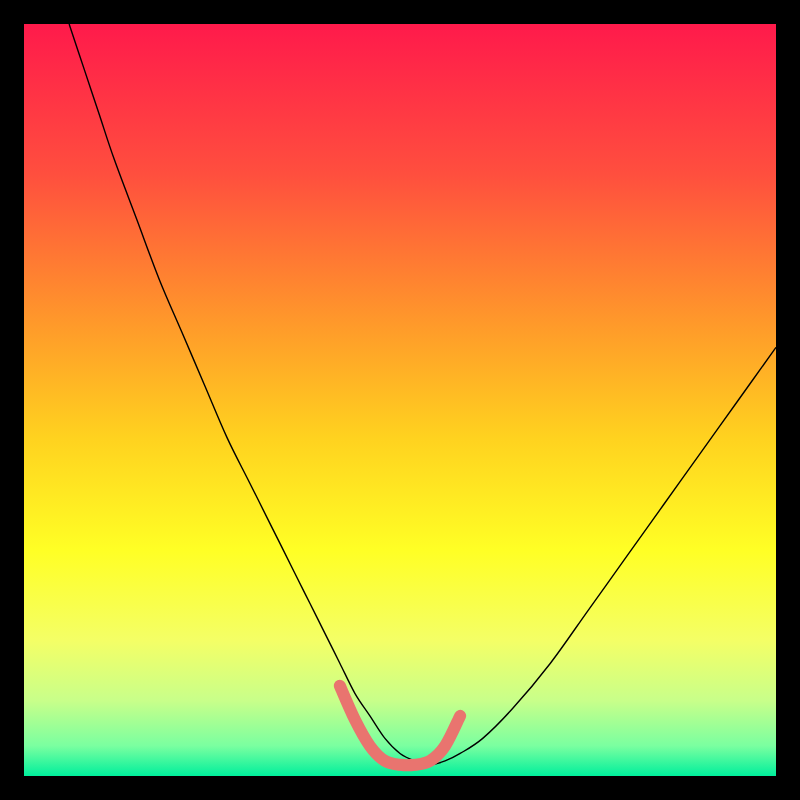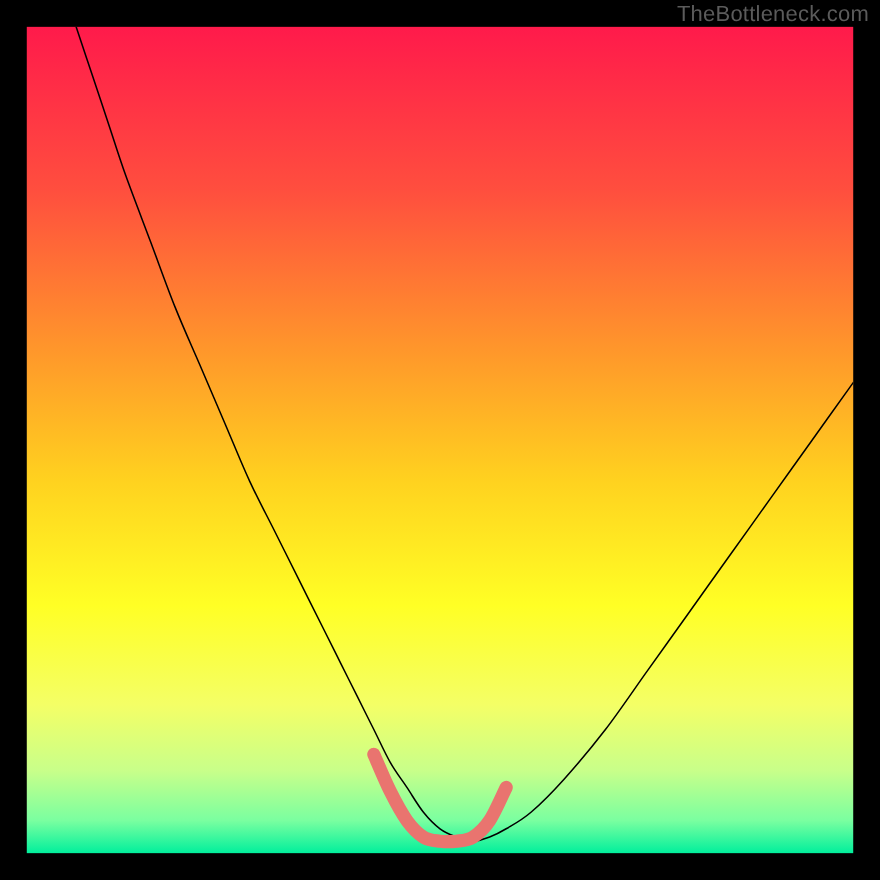--- a/index.html
+++ b/index.html
@@ -62,14 +62,13 @@
             <stop offset="100%" stop-color="#00ef9c"></stop>
           </linearGradient>
       </defs>
       <rect x="0" y="0" width="752" height="752" fill="url(#bg-grad)"></rect>
       <g id="series-layer">
           <path d="M 45.12 0 C 47.63 7.52, 55.15 30.08, 60.16 45.12 C 65.17 60.16, 70.19 75.20, 75.20 90.24 C 80.21 105.28, 83.97 117.81, 90.24 135.36 C 96.51 152.91, 105.28 175.47, 112.80 195.52 C 120.32 215.57, 127.84 236.88, 135.36 255.68 C 142.88 274.48, 150.40 290.77, 157.92 308.32 C 165.44 325.87, 172.96 343.41, 180.48 360.96 C 188.00 378.51, 195.52 397.31, 203.04 413.60 C 210.56 429.89, 218.08 443.68, 225.60 458.72 C 233.12 473.76, 240.64 488.80, 248.16 503.84 C 255.68 518.88, 264.45 536.43, 270.72 548.96 C 276.99 561.49, 280.75 569.01, 285.76 579.04 C 290.77 589.07, 295.79 599.09, 300.80 609.12 C 305.81 619.15, 310.83 629.17, 315.84 639.20 C 320.85 649.23, 325.87 660.51, 330.88 669.28 C 335.89 678.05, 340.91 684.32, 345.92 691.84 C 350.93 699.36, 355.95 708.13, 360.96 714.40 C 365.97 720.67, 370.99 725.68, 376.00 729.44 C 381.01 733.20, 386.03 735.08, 391.04 736.96 C 396.05 738.84, 401.07 740.72, 406.08 740.72 C 411.09 740.72, 416.11 738.84, 421.12 736.96 C 426.13 735.08, 429.89 733.20, 436.16 729.44 C 442.43 725.68, 449.95 721.92, 458.72 714.40 C 467.49 706.88, 477.52 696.85, 488.80 684.32 C 500.08 671.79, 513.87 655.49, 526.40 639.20 C 538.93 622.91, 551.47 604.11, 564.00 586.56 C 576.53 569.01, 589.07 551.47, 601.60 533.92 C 614.13 516.37, 626.67 498.83, 639.20 481.28 C 651.73 463.73, 664.27 446.19, 676.80 428.64 C 689.33 411.09, 701.87 393.55, 714.40 376.00 C 726.93 358.45, 745.73 332.13, 752.00 323.36" fill="none" stroke="#000000" stroke-width="1.4" stroke-linecap="butt" stroke-linejoin="round"></path>
           <path d="M 315.84 661.76 C 318.35 667.40, 325.87 685.57, 330.88 695.60 C 335.89 705.63, 340.91 715.03, 345.92 721.92 C 350.93 728.81, 355.95 733.83, 360.96 736.96 C 365.97 740.09, 370.99 740.09, 376.00 740.72 C 381.01 741.35, 386.03 741.35, 391.04 740.72 C 396.05 740.09, 401.07 740.09, 406.08 736.96 C 411.09 733.83, 416.11 729.44, 421.12 721.92 C 426.13 714.40, 433.65 696.85, 436.16 691.84" fill="none" stroke="#e9746f" stroke-width="12" stroke-linecap="round" stroke-linejoin="round"></path>
         </g>
     </svg>
   </div>
-  <div class="watermark">TheBottleneck.com</div>
 </div>
 
 </body></html>

